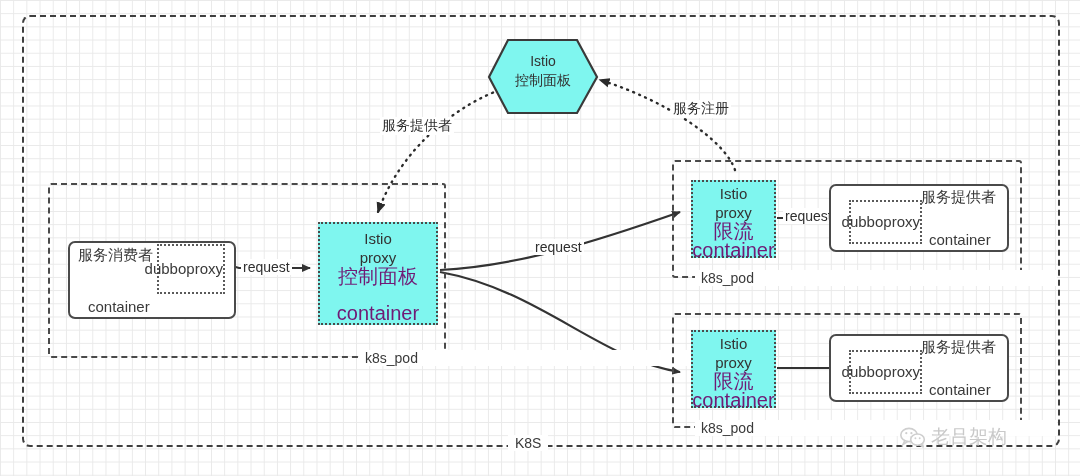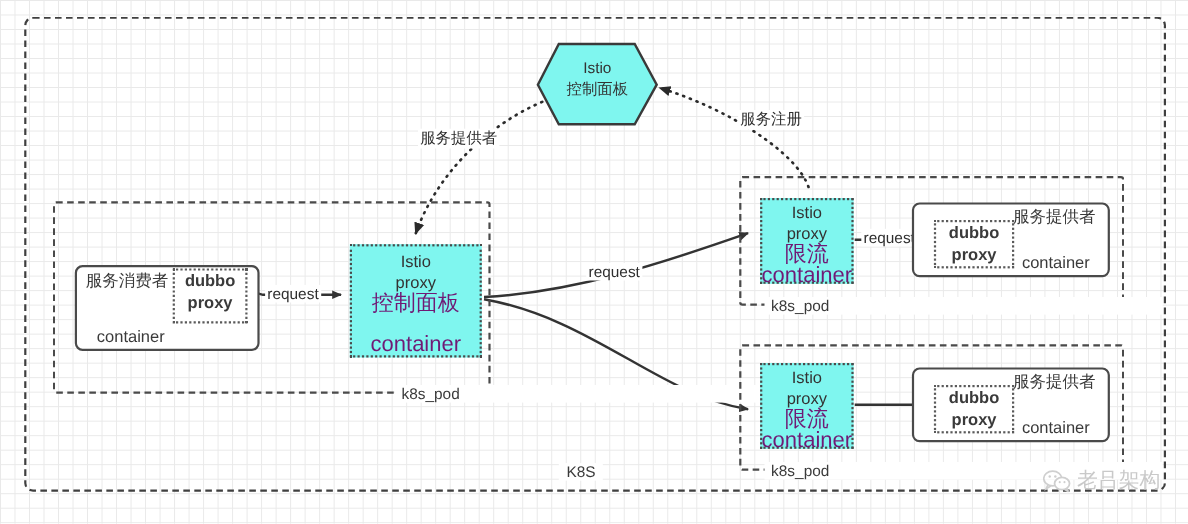--- a/index.html
+++ b/index.html
@@ -27,53 +27,53 @@
     position:absolute;border:2px dashed #4a4a4a;border-radius:3px;
     box-sizing:border-box;background:transparent;
   }
   .pod-label{
     position:absolute;left:0;right:0;text-align:left;
     font-size:14px;color:#3a3a3a;background:#ffffff;
     padding:0 6px;width:max-content;margin:0 auto;
   }
   .k8s-label{
     position:absolute;font-size:14px;color:#3a3a3a;background:#ffffff;
-    padding:0 7px;left:508px;top:421px;
+    padding:0 7px;left:508px;top:435px;
   }
   .solid-box{
     position:absolute;border:2px solid #4a4a4a;border-radius:7px;
     background:#ffffff;box-sizing:border-box;
   }
   .istio-box{
     position:absolute;border:2px dotted #4a4a4a;
     background:#7ff6ef;box-sizing:border-box;
     display:flex;flex-direction:column;align-items:center;
     color:#333;
   }
   .istio-box .ln{font-size:15px;line-height:19px;}
   .istio-box .cn{font-size:20px;line-height:19px;color:#701a75;}
   .dubbo-box{
     position:absolute;border:2px dotted #5a5a5a;background:transparent;
-    box-sizing:border-box;display:flex;flex-direction:column;
-    align-items:center;justify-content:flex-start;color:#3a3a3a;font-weight:bold;
+    box-sizing:border-box;display:flex;flex-direction:row;
+    align-items:center;justify-content:flex-end;color:#3a3a3a;
   }
   .dubbo-box span{font-size:15px;line-height:20px;}
   .ctr-text{position:absolute;font-size:15px;color:#3a3a3a;text-align:right;}
   .edge-label{
     position:absolute;font-size:14px;color:#2f2f2f;background:#ffffff;
     padding:0 2px;white-space:nowrap;
   }
   .hex-label{
     position:absolute;text-align:center;color:#333;
     font-size:14px;line-height:19px;width:100%;
   }
   svg.layer{position:absolute;left:0;top:0;width:1080px;height:476px;overflow:visible;}
   
   .wm{
-    position:absolute;left:948px;top:424px;display:flex;align-items:center;gap:5px;
+    position:absolute;left:900px;top:424px;display:flex;align-items:center;gap:5px;
     color:#c9c9c9;font-size:19px;white-space:nowrap;
   }
   .wm .wm-txt{font-family:"DejaVu Sans",sans-serif;}
 </style>
 </head>
 <body>
 
 <div id="stage">
 
   <div class="k8s-outer"></div>

